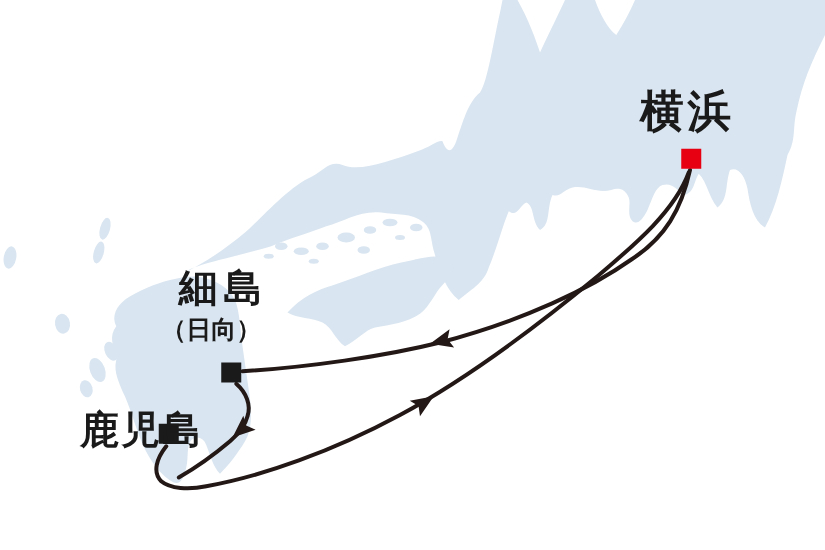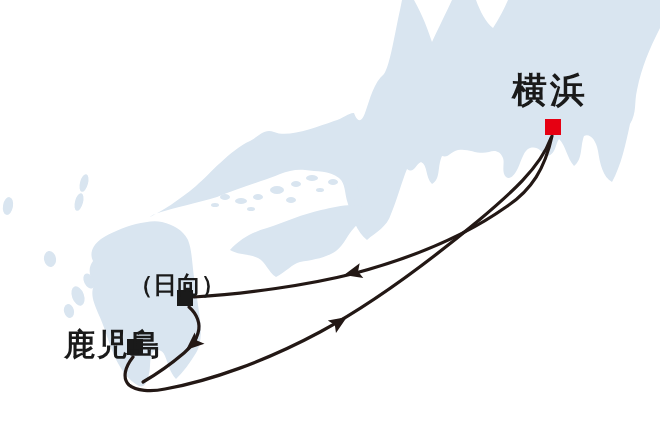--- a/index.html
+++ b/index.html
@@ -7,21 +7,21 @@
     position:relative;width:660px;height:440px;background:#ffffff;overflow:hidden;
     font-family:"DejaVu Sans","Liberation Sans",sans-serif;
     padding-left:33px;
   }
   .stage svg{position:absolute;left:0;top:0;}
   .port-label{
     position:absolute;color:#1a1a1a;font-weight:700;line-height:1;white-space:nowrap;
   }
   .lbl-yokohama{left:512px;top:73px;font-size:35px;letter-spacing:3px;}
   .lbl-hososhima{left:143px;top:216px;font-size:31px;letter-spacing:5px;}
-  .lbl-hososhima-sub{left:129px;top:253px;font-size:24px;letter-spacing:0px;margin-top:20px;}
+  .lbl-hososhima-sub{left:129px;top:253px;font-size:20px;letter-spacing:0px;}
   .lbl-kagoshima{left:18px;top:329px;font-size:31px;letter-spacing:2px;margin-left:46px;}
 </style>
 </head>
 <body>
 
 <div class="stage">
 
   <svg width="660" height="440" viewBox="0 0 660 440">
 
     <g>
@@ -150,17 +150,18 @@
 
     <g>
       <rect x="545" y="119" width="16" height="16" fill="#e60012"></rect>
       <rect x="177" y="290" width="16" height="16" fill="#1a1a1a"></rect>
       <rect x="127" y="339" width="16" height="16" fill="#1a1a1a"></rect>
     </g>
   </svg>
 
   <div class="port-label lbl-yokohama">横浜</div>
 
+  <div class="port-label lbl-hososhima">細島</div>
 
   <div class="port-label lbl-hososhima-sub">（日向）</div>
 
   <div class="port-label lbl-kagoshima">鹿児島</div>
 </div>
 
 </body></html>

